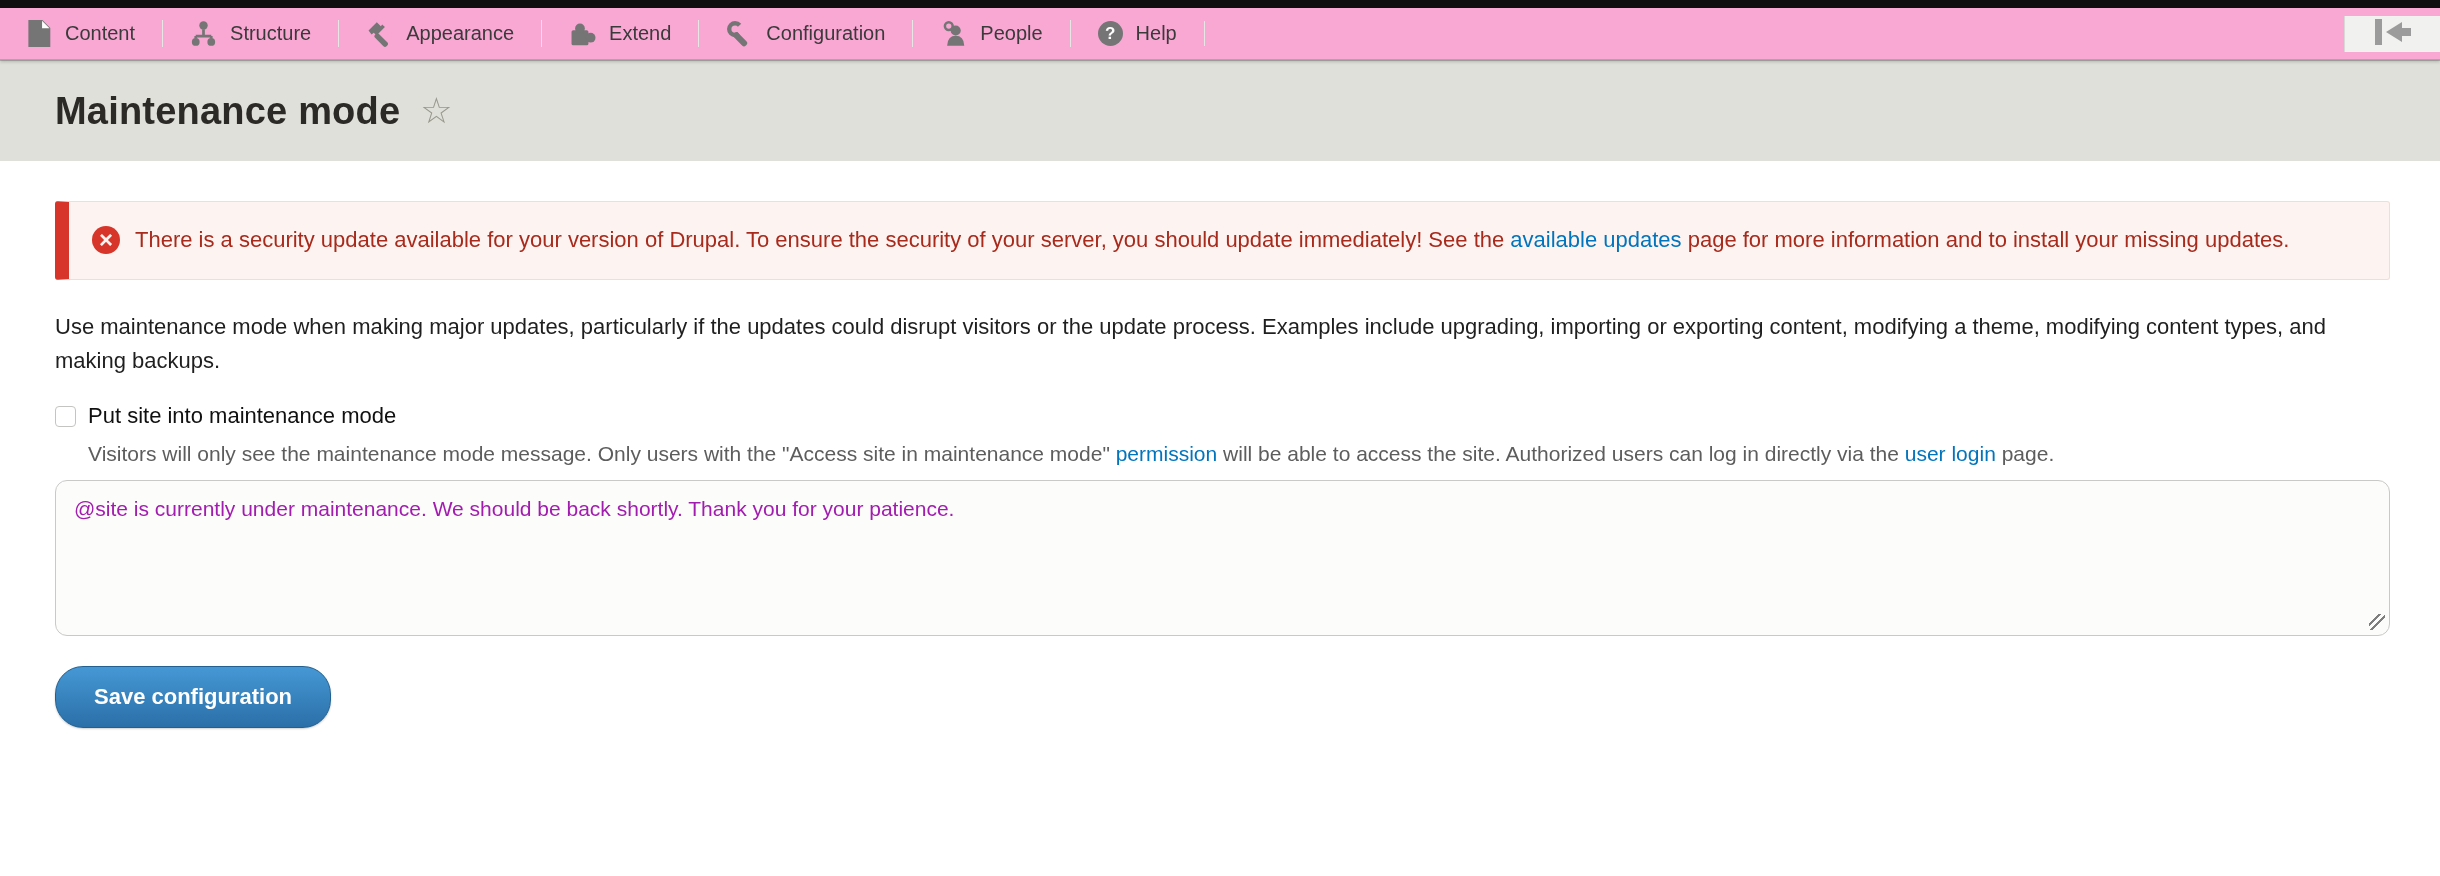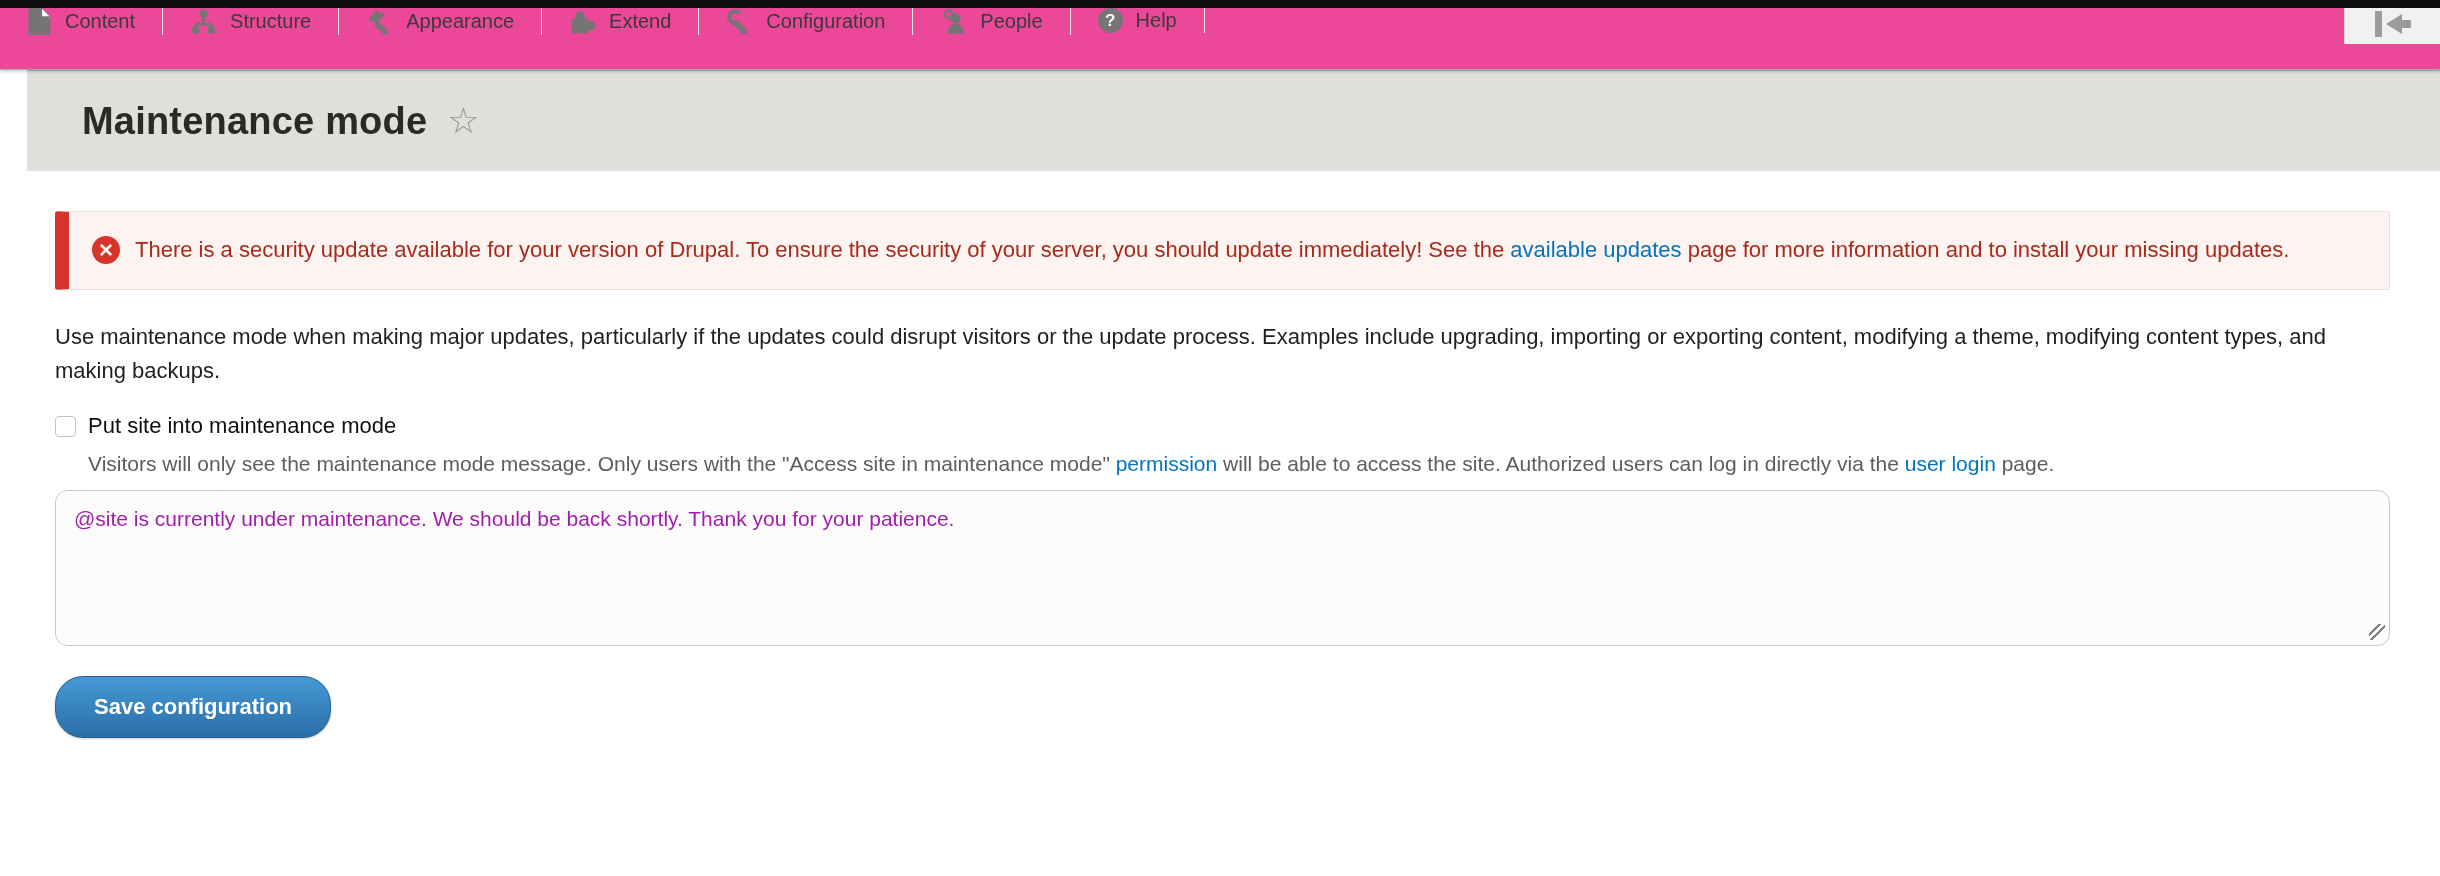--- a/index.html
+++ b/index.html
@@ -9,21 +9,21 @@
     background:#ffffff;
     font-family:"Liberation Sans", sans-serif;
     -webkit-font-smoothing:antialiased;
   }
 
   
   .top-strip { height:8px; background:#0e0e0e; }
 
   
   .toolbar {
-    height:62px; background:#ec4899; display:flex; align-items:flex-start;
+    height:52px; background:#f9a8d4; display:flex; align-items:center;
     border-bottom:1px solid #a9a9a4;
     box-shadow:0 2px 3px rgba(0,0,0,.18);
     position:relative; z-index:5;
   }
   .tb-item {
     display:flex; align-items:center; gap:13px;
     padding:0 27px; border-right:1px solid #e6e6e4;
     color:#3a3a3a; font-size:20px; cursor:pointer; white-space:nowrap;
   }
   .tb-item:first-child { padding-left:25px; }
@@ -37,21 +37,21 @@
   .tb-spacer { flex:1; }
   .tb-right {
     width:96px; background:#f1f1ef; border-left:1px solid #d8d8d6;
     display:flex; align-items:center; justify-content:center; cursor:pointer;
   }
   .tb-right svg { fill:#9b9b9b; }
 
   
   .title-band {
     height:101px; background:#e0e0da; border-top:1px solid #b7b7b2;
-    display:flex; align-items:center; padding:0 55px;margin-left:27px;
+    display:flex; align-items:center; padding:0 55px;
   }
   .page-title { margin:0; font-size:38px; font-weight:bold; color:#2c2a27; letter-spacing:.2px; }
   .fav-star { font-size:36px; color:#98988e; margin-left:20px; line-height:1; cursor:pointer; font-weight:normal; }
 
   
   .breadcrumb { padding:34px 55px 0 55px; font-size:21px; }
   .breadcrumb a { color:#0074bd; text-decoration:none; cursor:pointer; }
   .crumb-sep { color:#4f7193; padding:0 7px; }
 
   

